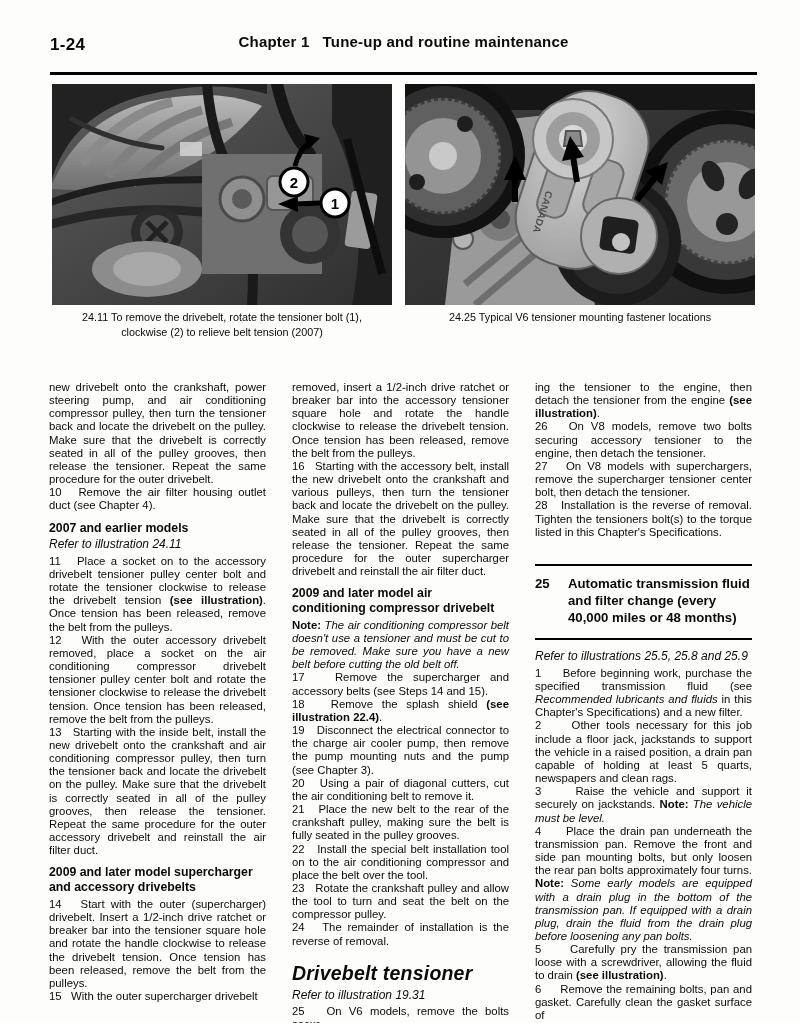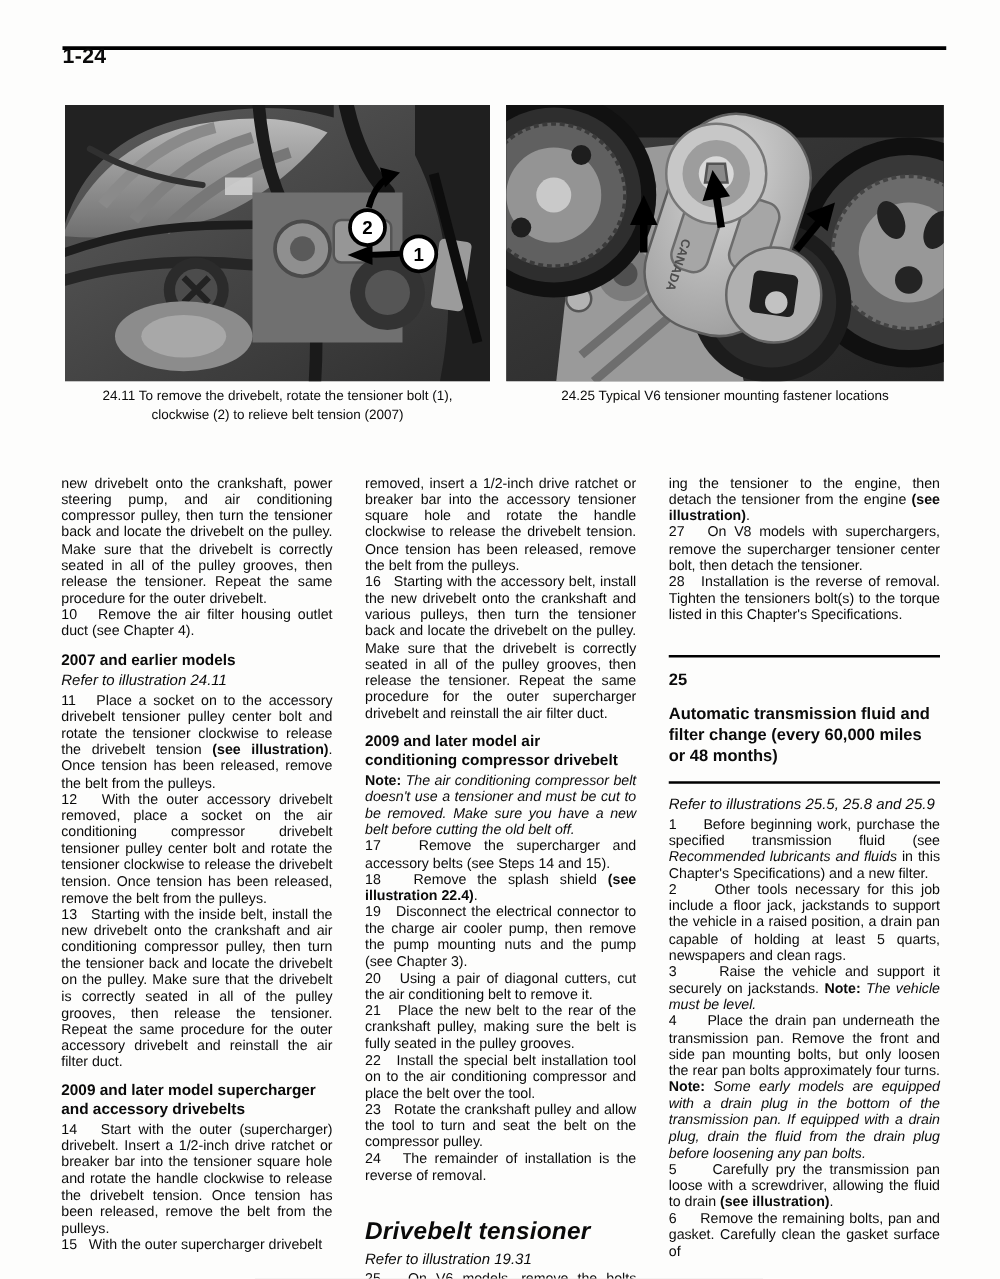--- a/index.html
+++ b/index.html
@@ -1,20 +1,20 @@
 <!DOCTYPE html>
 <html><head>
 <meta charset="utf-8">
 <style>
   html,body{margin:0;padding:0;background:#e8e8e8;}
   .page{position:relative;width:800px;height:1023px;background:#fdfdfc;overflow:hidden;
         font-family:"Liberation Sans",sans-serif;color:#0a0a0a;}
   
   .header{position:absolute;left:50px;top:33px;width:707px;border-bottom:3.5px solid #000;
-          padding-bottom:4px;}
+          padding-bottom:22px;}
   .pageno{position:absolute;left:0;top:2px;font-size:17px;font-weight:bold;letter-spacing:.3px;}
   .chap{display:block;text-align:center;font-size:15px;font-weight:bold;letter-spacing:.2px;}
   
   .fig{position:absolute;top:84px;background:#444;}
   .fig svg{display:block;}
   .figL{left:52px;width:340px;height:221px;}
   .figR{left:405px;width:350px;height:221px;}
   .cap{position:absolute;top:310px;font-size:10.8px;font-weight:normal;line-height:1.35;
        text-align:center;}
   .capL{left:62px;width:320px;}
@@ -22,34 +22,35 @@
   
   .cols{position:absolute;left:49px;top:381px;width:702px;display:flex;gap:26px;}
   .col{width:217px;flex:none;}
   .col p, .col h3, .col h2, .col h4{margin:0;}
   p.p{font-size:11.35px;line-height:13.15px;text-align:justify;}
   .b{font-weight:bold;}
   .i{font-style:italic;}
   h3.h-cat{font-size:14.5px;font-weight:bold;margin:9px 0 3px;letter-spacing:.1px;}
   h4.h-sub{font-size:12.3px;font-weight:bold;line-height:1.2;margin:8px 0 3px;}
   p.ref{font-size:12px;font-style:italic;line-height:13.5px;margin:3px 0 3px;}
-  h2.h-main{font-size:19.5px;font-weight:bold;font-style:italic;margin:26px 0 4px;
+  h2.h-main{font-size:19.5px;font-weight:bold;font-style:italic;margin:14px 0 4px;
             letter-spacing:.2px;}
   .section-box{display:flex;gap:9px;border-top:2.5px solid #000;border-bottom:2.5px solid #000;
                padding:9px 0 12px;margin:25px 0 10px;font-weight:bold;font-size:13.2px;
-               line-height:1.3;flex-direction:column;}
+               line-height:1.3;}
   .sec-num{flex:none;width:24px;}
 </style>
 </head>
 <body>
 
 <div class="page">
 
   <div class="header">
     <span class="pageno">1-24</span>
+    <span class="chap">Chapter 1&nbsp;&nbsp; Tune-up and routine maintenance</span>
   </div>
 
   <div class="fig figL">
     <svg width="340" height="221" viewBox="0 0 340 221">
       <defs>
         <linearGradient id="bgL" x1="0" y1="0" x2="1" y2="1">
           <stop offset="0" stop-color="#5c5c5c"></stop>
             <stop offset="1" stop-color="#2e2e2e"></stop>
         </linearGradient>
         <linearGradient id="manif" x1="0" y1="0" x2="0" y2="1">
@@ -224,25 +225,26 @@
         <p class="p"><span>21&nbsp;&nbsp;&nbsp;Place the new belt to the rear of the crankshaft pulley, making sure the belt is fully seated in the pulley grooves.</span></p>
         <p class="p"><span>22&nbsp;&nbsp;&nbsp;Install the special belt installation tool on to the air conditioning compressor and place the belt over the tool.</span></p>
         <p class="p"><span>23&nbsp;&nbsp;&nbsp;Rotate the crankshaft pulley and allow the tool to turn and seat the belt on the compressor pulley.</span></p>
         <p class="p"><span>24&nbsp;&nbsp;&nbsp;The remainder of installation is the reverse of removal.</span></p>
         <h2 class="h-main"><span>Drivebelt tensioner</span></h2>
         <p class="ref"><span>Refer to illustration 19.31</span></p>
         <p class="p"><span>25&nbsp;&nbsp;&nbsp;On V6 models, remove the bolts secur-</span></p>
       </div>
     <div class="col">
         <p class="p"><span>ing the tensioner to the engine, then detach the tensioner from the engine </span><span class="b">(see illustration)</span><span>.</span></p>
+        <p class="p"><span>26&nbsp;&nbsp;&nbsp;On V8 models, remove two bolts securing accessory tensioner to the engine, then detach the tensioner.</span></p>
         <p class="p"><span>27&nbsp;&nbsp;&nbsp;On V8 models with superchargers, remove the supercharger tensioner center bolt, then detach the tensioner.</span></p>
         <p class="p"><span>28&nbsp;&nbsp;&nbsp;Installation is the reverse of removal. Tighten the tensioners bolt(s) to the torque listed in this Chapter's Specifications.</span></p>
         <div class="section-box">
           <span class="sec-num">25</span>
-          <span>Automatic transmission fluid and filter change (every 60,000 miles or 48 months)</span>
+          <span>Automatic transmission fluid and filter change (every 40,000 miles or 48 months)</span>
         </div>
         <p class="ref"><span>Refer to illustrations 25.5, 25.8 and 25.9</span></p>
         <p class="p"><span>1&nbsp;&nbsp;&nbsp;&nbsp;&nbsp;Before beginning work, purchase the specified transmission fluid (see </span><span class="i">Recommended lubricants and fluids</span><span> in this Chapter's Specifications) and a new filter.</span></p>
         <p class="p"><span>2&nbsp;&nbsp;&nbsp;&nbsp;&nbsp;Other tools necessary for this job include a floor jack, jackstands to support the vehicle in a raised position, a drain pan capable of holding at least 5 quarts, newspapers and clean rags.</span></p>
         <p class="p"><span>3&nbsp;&nbsp;&nbsp;&nbsp;&nbsp;Raise the vehicle and support it securely on jackstands. </span><span class="b">Note: </span><span class="i">The vehicle must be level.</span></p>
         <p class="p"><span>4&nbsp;&nbsp;&nbsp;&nbsp;&nbsp;Place the drain pan underneath the transmission pan. Remove the front and side pan mounting bolts, but only loosen the rear pan bolts approximately four turns. </span><span class="b">Note: </span><span class="i">Some early models are equipped with a drain plug in the bottom of the transmission pan. If equipped with a drain plug, drain the fluid from the drain plug before loosening any pan bolts.</span></p>
         <p class="p"><span>5&nbsp;&nbsp;&nbsp;&nbsp;&nbsp;Carefully pry the transmission pan loose with a screwdriver, allowing the fluid to drain </span><span class="b">(see illustration)</span><span>.</span></p>
         <p class="p"><span>6&nbsp;&nbsp;&nbsp;&nbsp;&nbsp;Remove the remaining bolts, pan and gasket. Carefully clean the gasket surface of</span></p>
       </div>
   </div>

